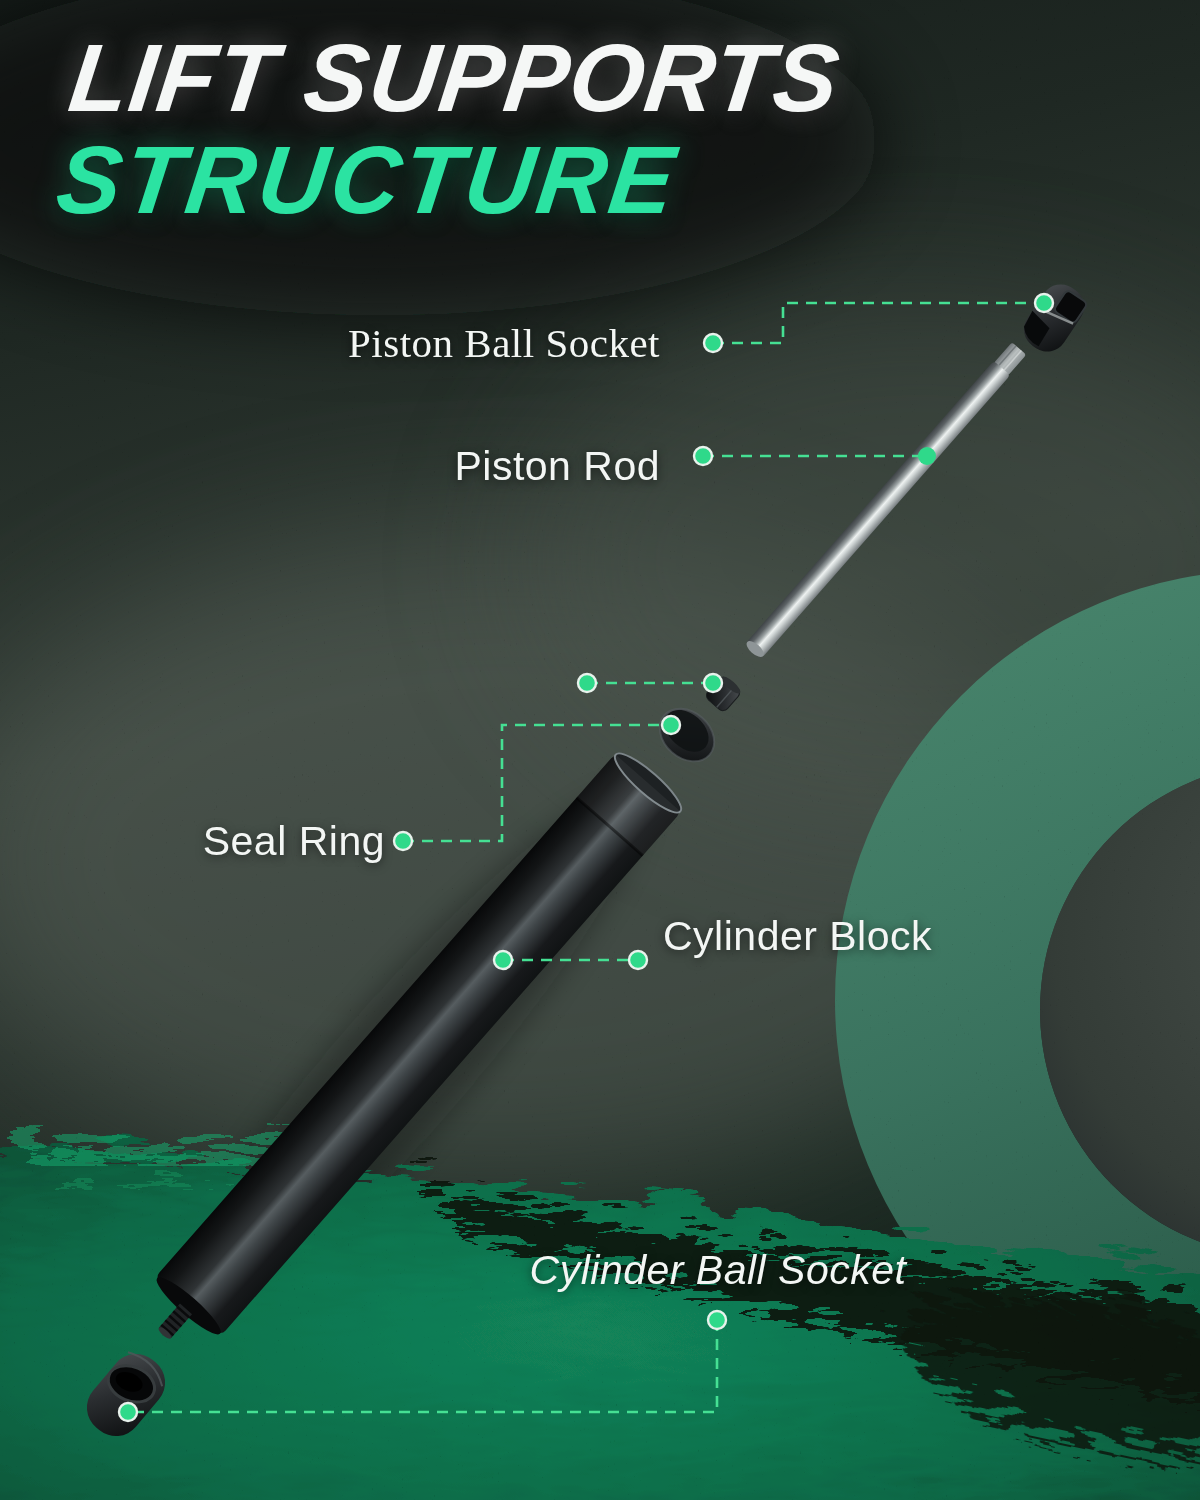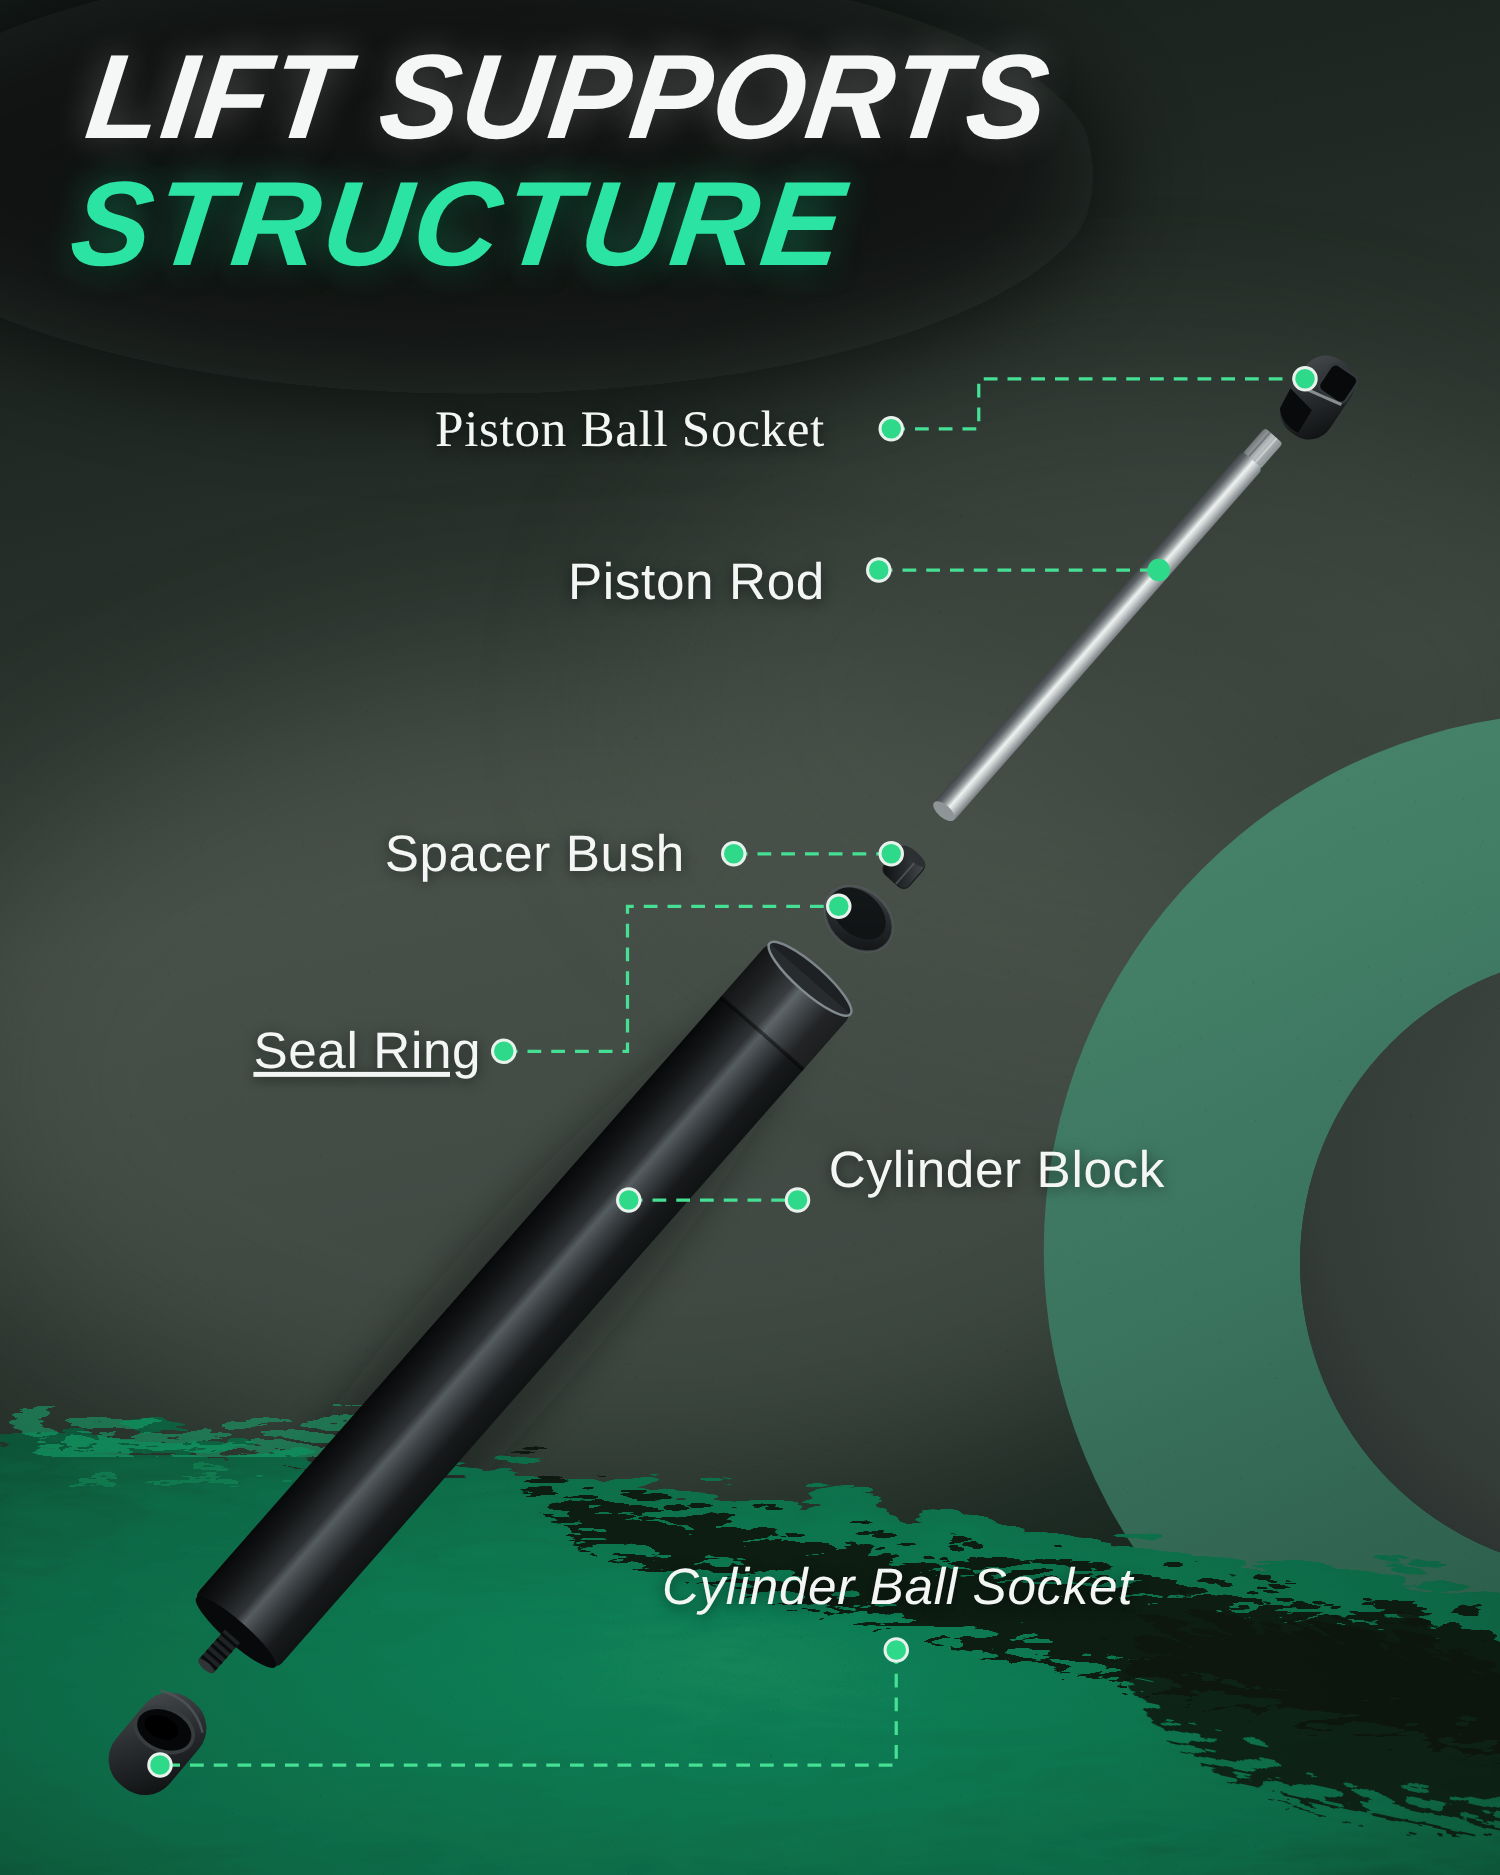--- a/index.html
+++ b/index.html
@@ -28,21 +28,21 @@
   
   .part-label{
     position:absolute;white-space:nowrap;
     font-size:41px;font-weight:400;letter-spacing:.5px;color:#f3f6f4;
     transform:translateY(-50%);
     text-shadow:0 2px 10px rgba(0,0,0,.55);
   }
   #lbl-piston-ball-socket{right:540px;top:343px;font-family:Liberation Serif, serif;}
   #lbl-piston-rod{right:540px;top:456px;margin-top:10px;}
   #lbl-spacer-bush{right:652px;top:683px;}
-  #lbl-seal-ring{right:815px;top:841px;text-decoration:underline;}
+  #lbl-seal-ring{right:815px;top:841px;}
   #lbl-cylinder-block{left:663px;top:936px;}
   #lbl-cylinder-ball-socket{left:718px;top:1270px;transform:translate(-50%,-50%);font-style:italic;}
   
   .dash{fill:none;stroke:#45e093;stroke-width:2.6;stroke-dasharray:11 8;}
   .dot{fill:#2fd98a;}
   .dot.ringed{stroke:#e8f2ec;stroke-width:2.4;}
 </style>
 </head>
 <body>
 
@@ -241,18 +241,17 @@
     </g>
   </svg>
 
   <div class="title-block">
     <div class="title-line1">LIFT SUPPORTS</div>
     <div class="title-line2">STRUCTURE</div>
   </div>
 
   <div class="part-label" id="lbl-piston-ball-socket">Piston Ball Socket</div>
   <div class="part-label" id="lbl-piston-rod">Piston Rod</div>
-  <div class="part-label" id="lbl-spacer-bush">Spacer Bush</div>
   <div class="part-label" id="lbl-seal-ring">Seal Ring</div>
   <div class="part-label" id="lbl-cylinder-block">Cylinder Block</div>
   <div class="part-label" id="lbl-cylinder-ball-socket">Cylinder Ball Socket</div>
 
 </div>
 
 </body></html>

